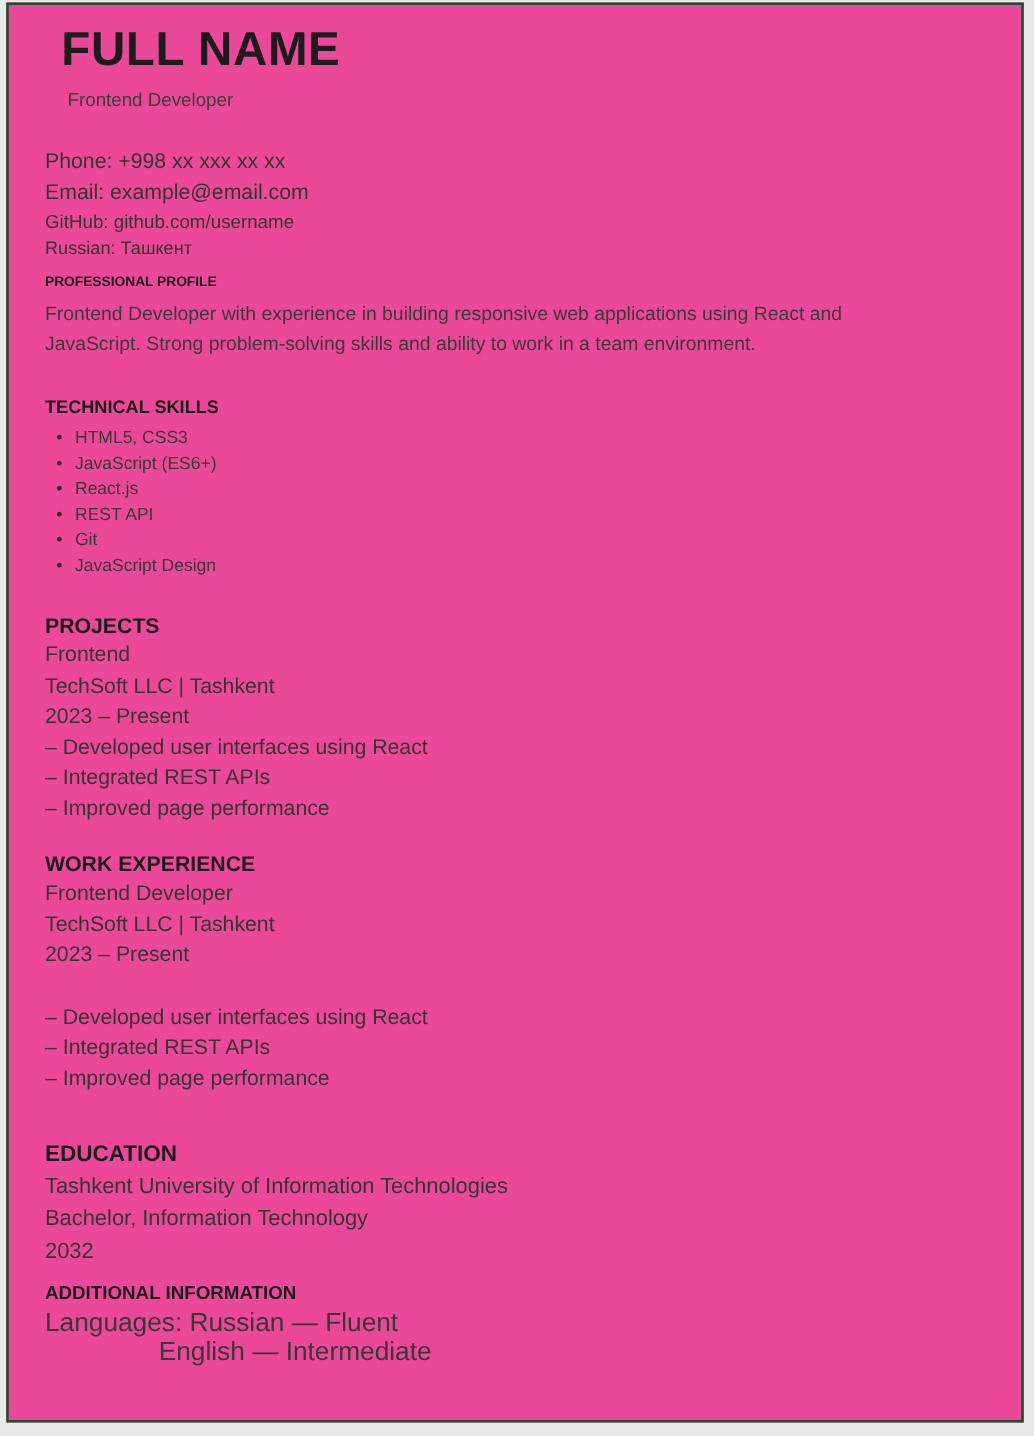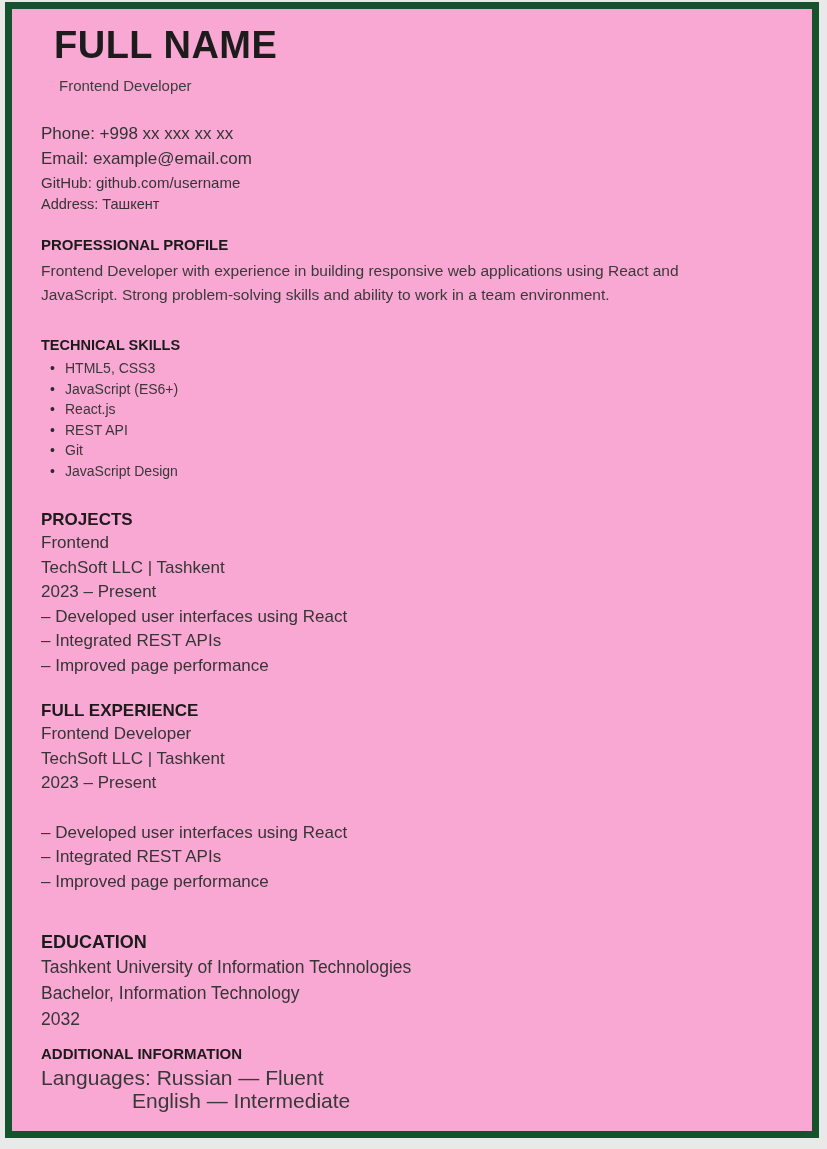--- a/index.html
+++ b/index.html
@@ -6,22 +6,22 @@
   html, body {
     width: 827px; height: 1149px;
     font-family: "Liberation Sans", "DejaVu Sans", sans-serif;
     background: #e9e9e9;
     overflow: hidden;
   }
   .canvas { position: relative; width: 827px; height: 1149px; background: #e9e9e9; }
   .page {
     position: absolute;
     left: 5px; top: 2px; right: 8px; bottom: 11px;
-    background: #f9a8d4;
-    border: 7px solid #14532d;
+    background: #ec4899;
+    border: 2px solid #14532d;
     padding: 16px 30px 0 29px;
     color: #3a3a3a;
   }
   
   .full-name {
     margin-left: 13px;
     font-size: 38px;
     line-height: 40px;
     font-weight: 800;
     letter-spacing: 0.5px;
@@ -35,21 +35,21 @@
     color: #3d3d3d;
   }
   
   .contact { margin-top: 26px; }
   .contact-phone { font-size: 17px; line-height: 25px; color: #343434; }
   .contact-email { font-size: 17px; line-height: 25px; color: #343434; }
   .contact-github { font-size: 15px; line-height: 23px; color: #343434; }
   .contact-address { font-size: 14.5px; line-height: 21px; color: #343434; }
   
   .sec-heading { font-weight: 700; color: #1b1b1b; }
-  .h-profile { margin-top: 21px; font-size: 15px; line-height: 18px; }
+  .h-profile { margin-top: 7px; font-size: 11px; line-height: 18px; }
   .h-skills { margin-top: 30px; font-size: 14.5px; line-height: 18px; }
   .h-projects { margin-top: 28px; font-size: 17px; line-height: 22px; }
   .h-work { margin-top: 22px; font-size: 17px; line-height: 22px; }
   .h-education { margin-top: 36px; font-size: 18px; line-height: 24px; }
   .h-additional { margin-top: 12px; font-size: 15px; line-height: 19px; }
   
   .profile-text {
     margin-top: 5px;
     max-width: 705px;
     font-size: 15.5px;
@@ -88,21 +88,21 @@
 <div class="canvas">
   <div class="page">
 
     <h1 class="full-name">FULL NAME</h1>
     <div class="job-title">Frontend Developer</div>
 
     <div class="contact">
       <div class="contact-phone">Phone: +998 xx xxx xx xx</div>
       <div class="contact-email">Email: example@email.com</div>
       <div class="contact-github">GitHub: github.com/username</div>
-      <div class="contact-address">Address: Ташкент</div>
+      <div class="contact-address">Russian: Ташкент</div>
     </div>
 
     <div class="sec-heading h-profile">PROFESSIONAL PROFILE</div>
     <p class="profile-text">Frontend Developer with experience in building responsive web applications using React and JavaScript. Strong problem-solving skills and ability to work in a team environment.</p>
 
     <div class="sec-heading h-skills">TECHNICAL SKILLS</div>
     <ul class="skills-list">
       <li>HTML5, CSS3</li>
       <li>JavaScript (ES6+)</li>
       <li>React.js</li>
@@ -114,21 +114,21 @@
     <div class="sec-heading h-projects">PROJECTS</div>
     <div class="projects-entry">
       <div class="entry-line">Frontend</div>
       <div class="entry-line">TechSoft LLC | Tashkent</div>
       <div class="entry-line">2023 – Present</div>
       <div class="entry-line">– Developed user interfaces using React</div>
       <div class="entry-line">– Integrated REST APIs</div>
       <div class="entry-line">– Improved page performance</div>
     </div>
 
-    <div class="sec-heading h-work">FULL EXPERIENCE</div>
+    <div class="sec-heading h-work">WORK EXPERIENCE</div>
     <div class="work-entry">
       <div class="entry-line">Frontend Developer</div>
       <div class="entry-line">TechSoft LLC | Tashkent</div>
       <div class="entry-line">2023 – Present</div>
       <div class="work-bullets">
         <div class="entry-line">– Developed user interfaces using React</div>
         <div class="entry-line">– Integrated REST APIs</div>
         <div class="entry-line">– Improved page performance</div>
       </div>
     </div>

